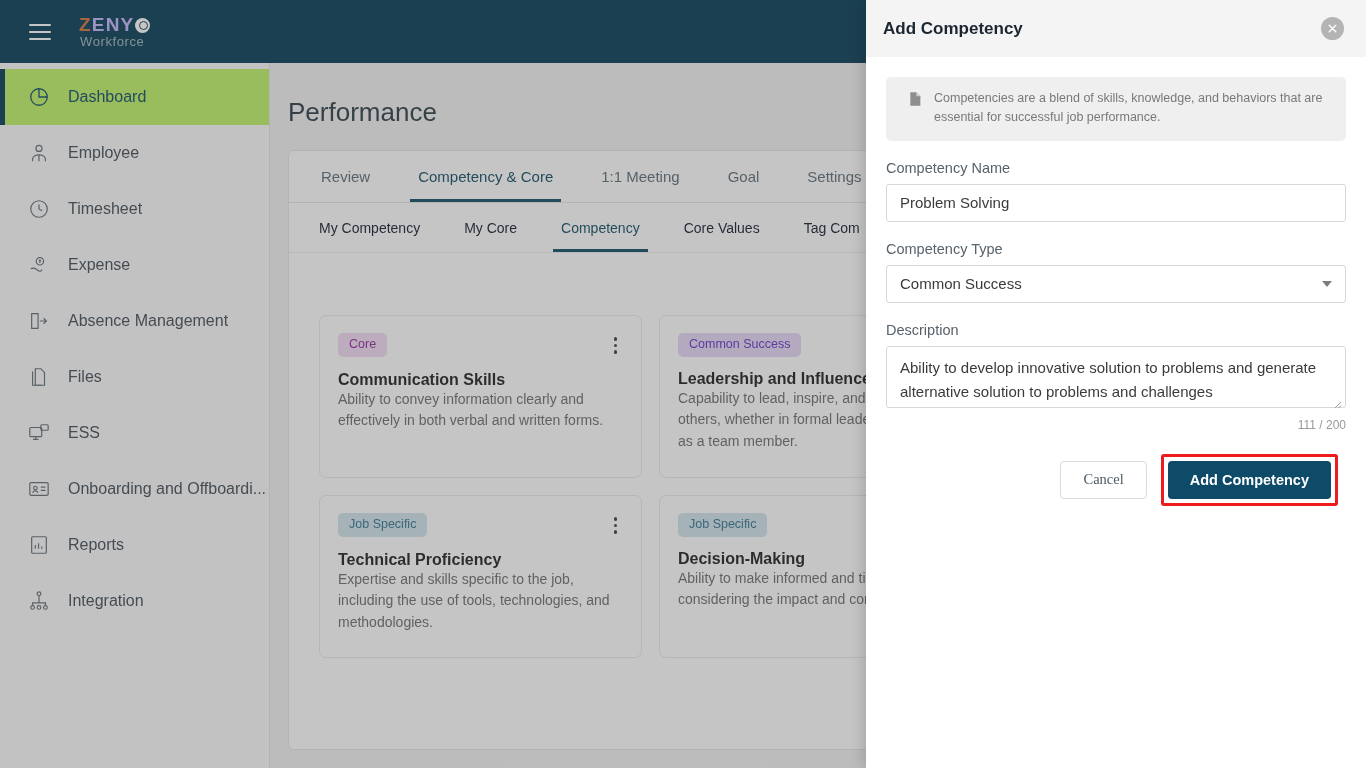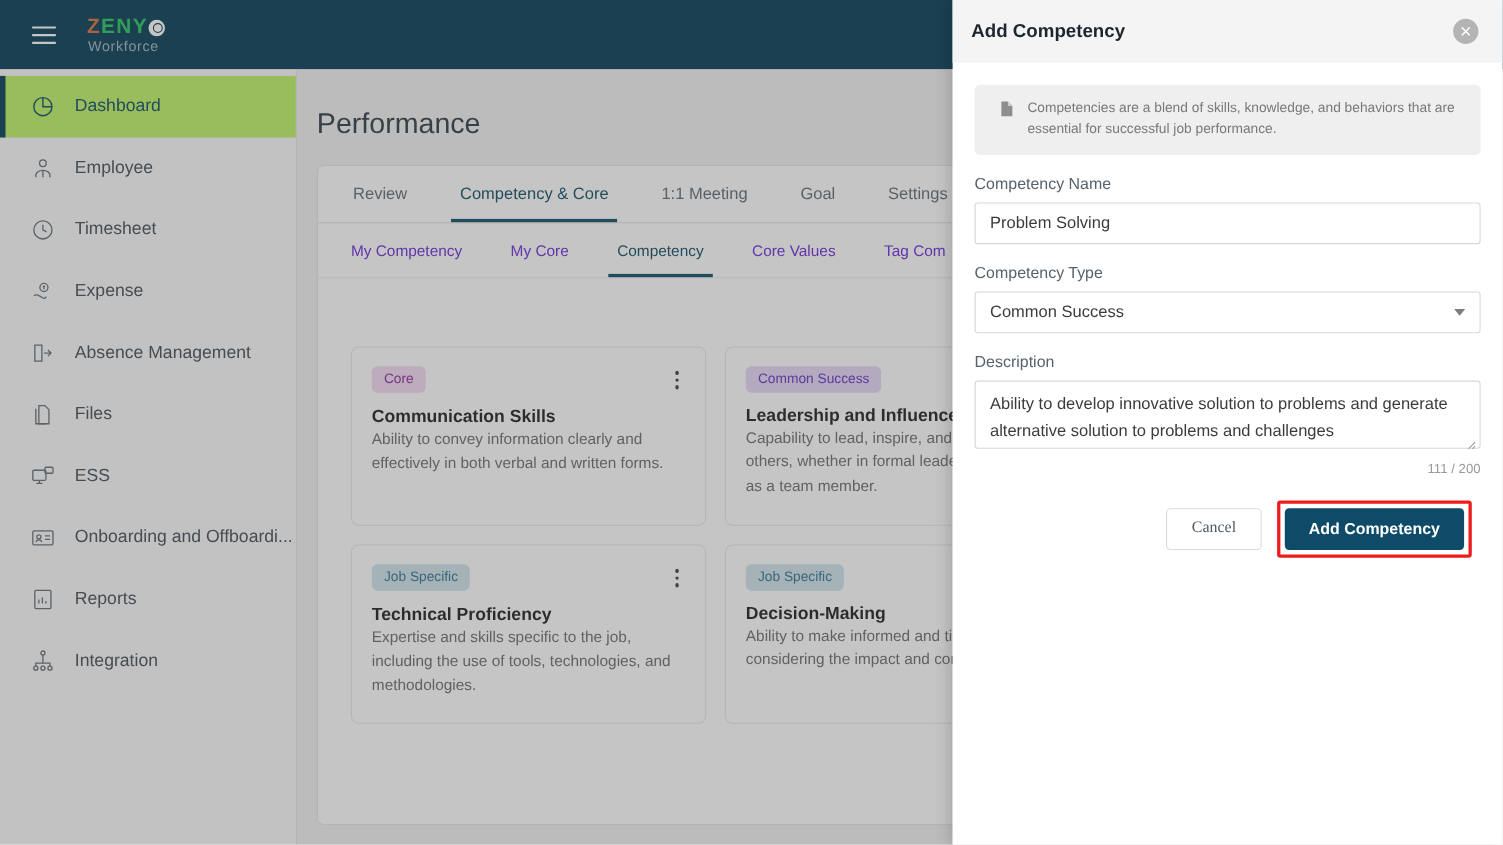--- a/index.html
+++ b/index.html
@@ -23,21 +23,21 @@
     cursor: pointer;
   }
   .hamburger span { display: block; height: 2px; background: #ffffff; border-radius: 1px; }
 
   .logo { line-height: 1; user-select: none; }
   .logo-top {
     font-size: 19px; font-weight: bold; letter-spacing: 1.2px;
     display: flex; align-items: center;
   }
   .logo-z { color: #d4703a; }
-  .logo-eny { color: #22c55e; }
+  .logo-eny { color: #c4b5fd; }
   .logo-badge {
     display: inline-block; width: 15px; height: 15px; border-radius: 50%;
     background: #ffffff; margin-left: 1px; position: relative; top: 1px;
   }
   .logo-badge::after {
     content: ""; position: absolute; left: 4px; top: 3px;
     width: 7px; height: 7px; border-radius: 50%;
     border: 1.5px solid #023a52;
   }
   .logo-sub {
@@ -97,21 +97,21 @@
   .tab-p.active::after {
     content: ""; position: absolute; left: 16px; right: 16px; bottom: 0;
     height: 3px; background: #0c4a63;
   }
   .tabs-secondary {
     display: flex; align-items: stretch; height: 50px;
     border-bottom: 1px solid #eeeeee; padding-left: 8px;
   }
   .tab-s {
     padding: 0 22px; display: flex; align-items: center; font-size: 14px;
-    color: #6d28d9; cursor: pointer; position: relative; white-space: nowrap;
+    color: #0f172a; cursor: pointer; position: relative; white-space: nowrap;
   }
   .tab-s.active { color: #0c4a63; }
   .tab-s.active::after {
     content: ""; position: absolute; left: 14px; right: 14px; bottom: 0;
     height: 3px; background: #0c4a63;
   }
 
   .cards-area { padding: 62px 30px 0 30px; }
   .cards-grid { display: flex; flex-wrap: wrap; gap: 17px; }
   .card {

